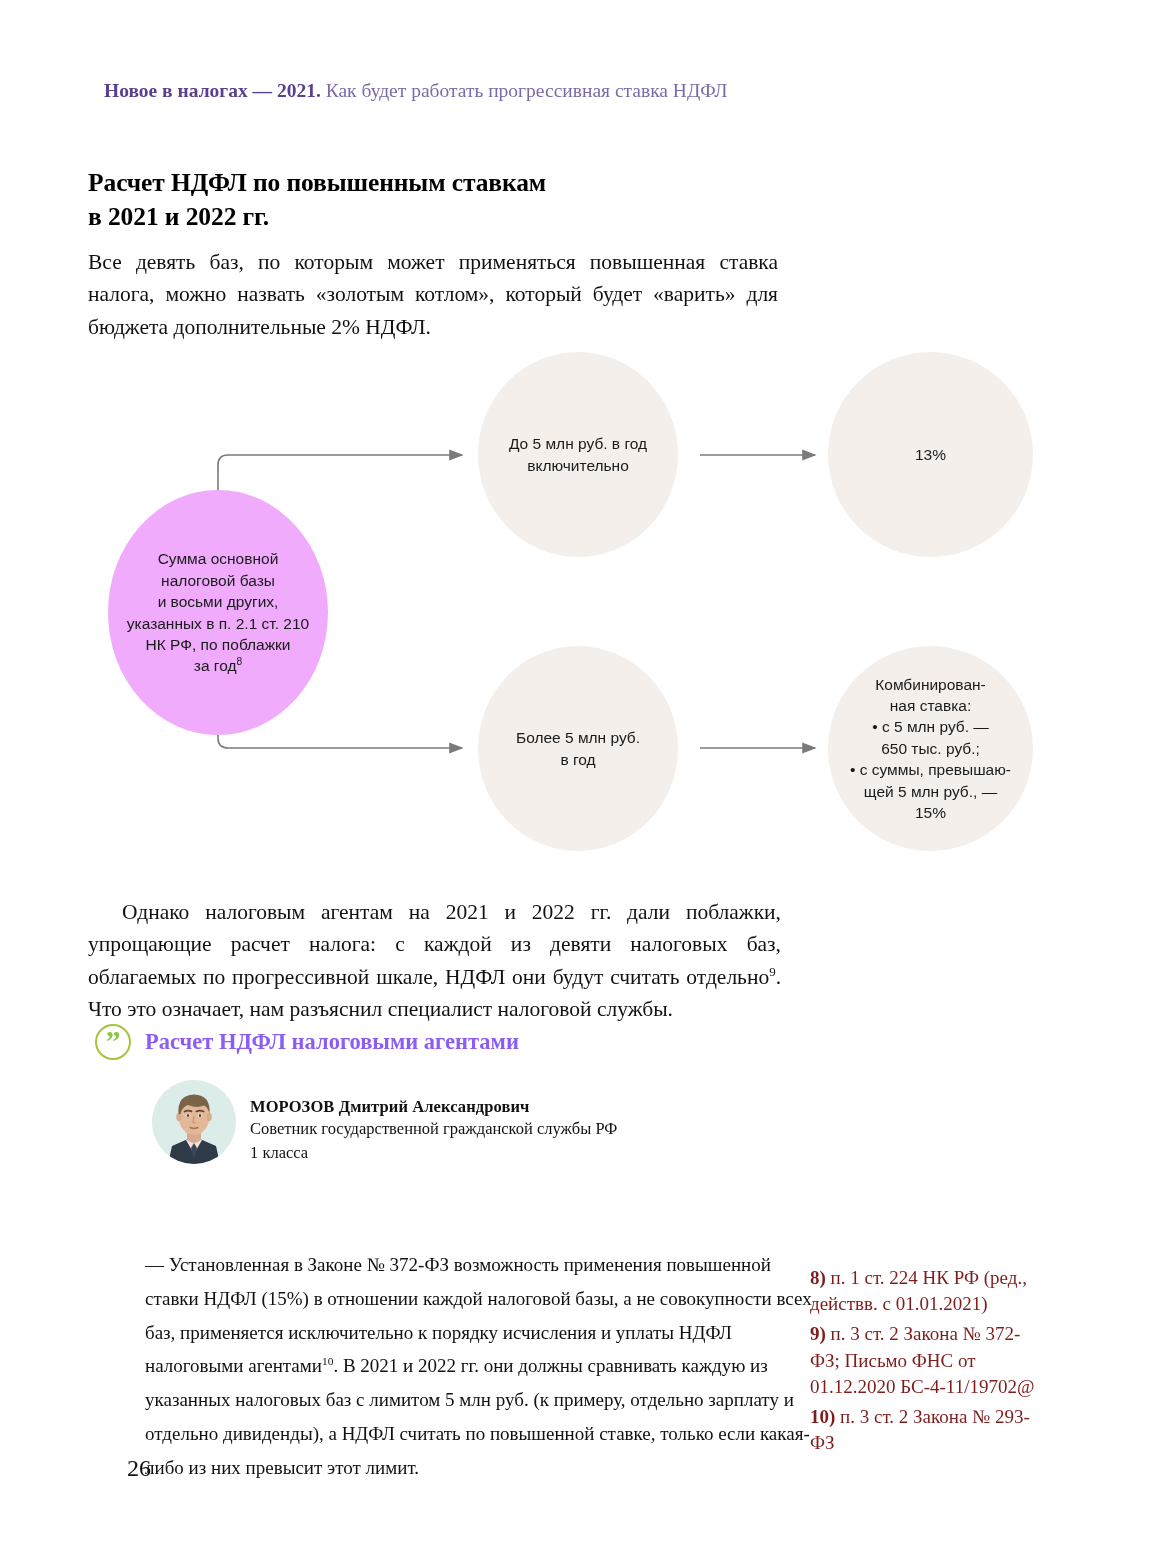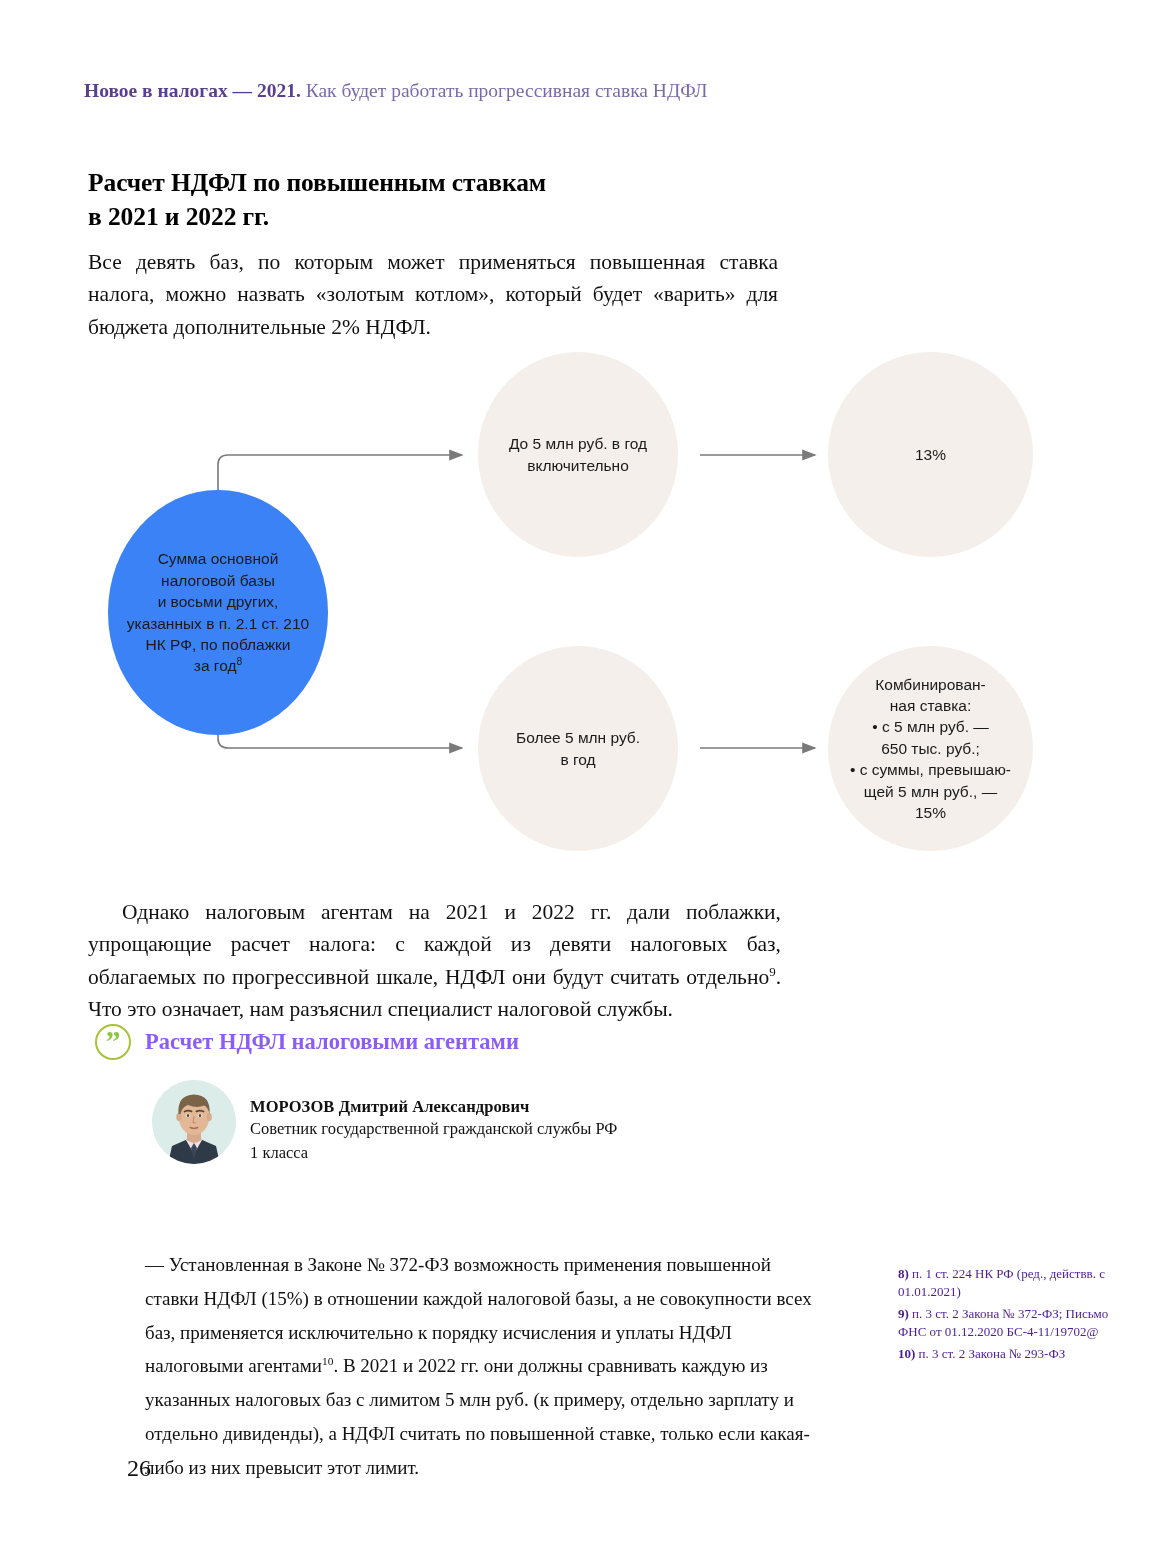--- a/index.html
+++ b/index.html
@@ -12,21 +12,21 @@
     height: 1559px;
     position: relative;
     font-family: "Liberation Serif", serif;
     color: #141414;
     overflow: hidden;
   }
 
   
   #running-head {
     position: absolute;
-    left: 84px;
+    left: 104px;
     top: 80px;
     width: 900px;
     font-family: "Liberation Serif", serif;
     font-size: 19.5px;
     color: #6b5a9e;
     white-space: nowrap;
   }
   #running-head .rh-bold {
     font-weight: bold;
     color: #5b3f8f;
@@ -83,21 +83,21 @@
     justify-content: center;
     text-align: center;
     font-family: "Liberation Sans", sans-serif;
     font-size: 15.5px;
     line-height: 1.38;
     color: #1a1a1a;
     box-sizing: border-box;
   }
   .node-inner { width: 90%; }
   .node-green {
-    background: #3b82f6;
+    background: #f0abfc;
   }
   .node-beige {
     background: #f4efeb;
   }
   .bullet-line {
     display: block;
   }
   sup.fn {
     font-size: 0.66em;
     vertical-align: super;
@@ -197,27 +197,27 @@
     font-family: "Liberation Serif", serif;
     font-size: 19px;
     line-height: 1.78;
     color: #111;
   }
   #quote-body sup { font-size: 0.6em; vertical-align: super; line-height: 0; }
 
   
   #footnotes {
     position: absolute;
-    left: 898px;
+    left: 810px;
     top: 1265px;
     width: 240px;
     font-family: "Liberation Serif", serif;
-    font-size: 13px;
+    font-size: 19px;
     line-height: 1.38;
-    color: #4c1d95;
+    color: #7f1d1d;
   }
   .footnote { margin-bottom: 4px; }
   .footnote .fn-num { font-weight: bold; }
 
   
   #page-number {
     position: absolute;
     left: 90px;
     top: 1455px;
     font-family: "Liberation Serif", serif;

